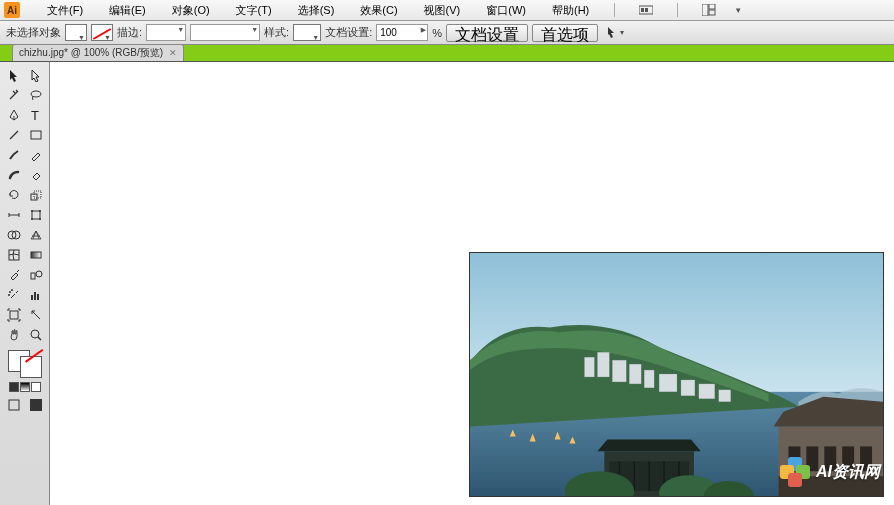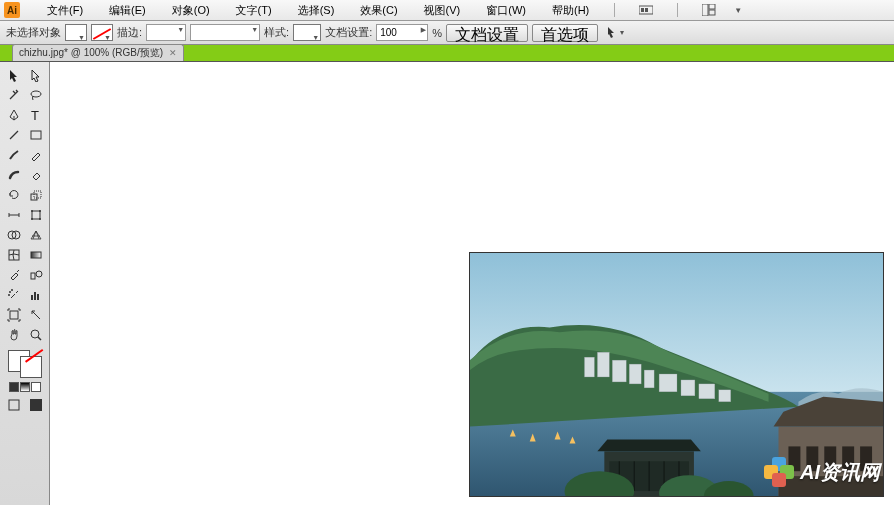--- a/index.html
+++ b/index.html
@@ -39,21 +39,21 @@
 .tb-color .fill { position:absolute; top:0; left:0; width:22px; height:22px; background:#fff; border:1px solid #555; }
 .tb-color .stroke { position:absolute; bottom:0; right:0; width:22px; height:22px; border:1px solid #555; background:#fff; }
 .tb-color .stroke::after { content:""; position:absolute; left:4px; top:4px; right:-5px; bottom:-5px; border-top:2px solid red; transform:rotate(-35deg); transform-origin:left top; }
 .tb-mode { margin-top:4px; display:flex; gap:1px; }
 .tb-mode div { width:10px; height:10px; border:1px solid #555; }
 
 .canvas-area { flex:1; background:#fff; position:relative; }
 .canvas-area .image { position:absolute; right:10px; top:190px; width:415px; height:245px; background:#fff; border:1px solid #333; overflow:hidden; }
 .image svg { width:100%; height:100%; display:block; }
 
-.watermark { position:absolute; right:14px; bottom:18px; display:flex; align-items:center; gap:6px; color:#fff; font-weight:bold; font-size:20px; font-style:italic; text-shadow:0 1px 2px rgba(0,0,0,.6); }
+.watermark { position:absolute; right:14px; bottom:18px; display:flex; align-items:center; gap:6px; color:#fff; font-weight:bold; font-size:16px; font-style:italic; text-shadow:0 1px 2px rgba(0,0,0,.6); }
 .watermark .logo-wm { width:30px; height:30px; position:relative; }
 .watermark .logo-wm span { position:absolute; width:14px; height:14px; border-radius:3px; }
 </style>
 </head>
 <body>
 
 <div class="menubar">
   <div class="logo">Ai</div>
   <span class="mitem">文件(F)</span>
   <span class="mitem">编辑(E)</span>

